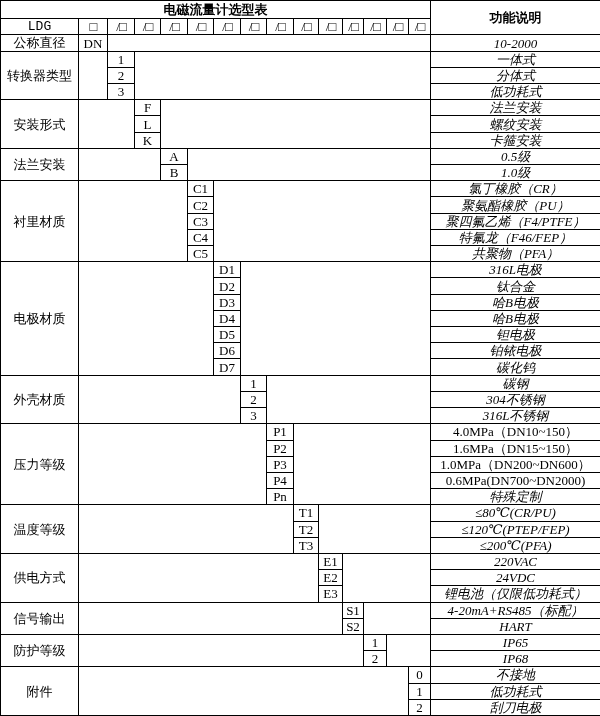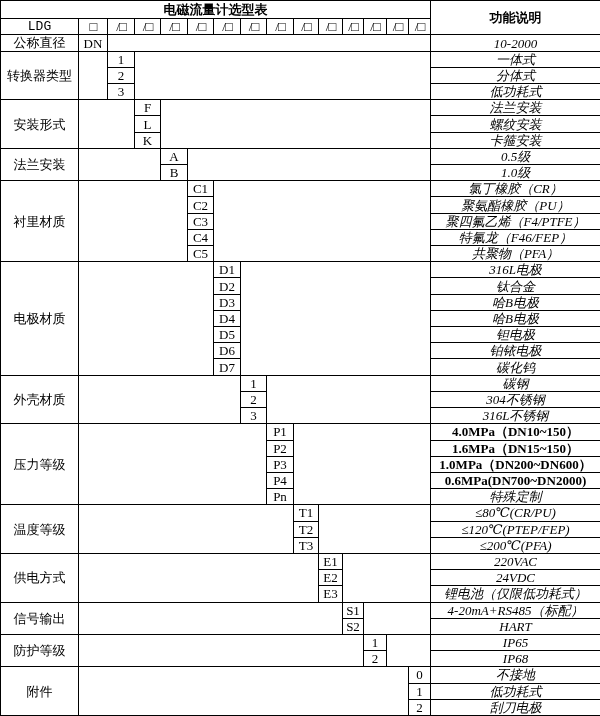--- a/index.html
+++ b/index.html
@@ -25,21 +25,21 @@
   }
   tr{height:16px;}
   tr.r-title{height:18px;}
   td.title{font-weight:bold;font-size:13px;}
   td.fnh{font-weight:bold;font-size:13px;}
   td.lbl-left{text-align:left;padding-left:4px;font-family:Liberation Mono, monospace;}
   td.code{font-size:12px;}
   td.code-left{font-size:12px;text-align:left;padding-left:3px;margin-top:8px;}
   td.box{font-size:12px;letter-spacing:-1px;}
   td.desc{font-size:13px;font-style:italic;}
-  td.desc-left{font-size:13px;text-align:left;padding-left:2px;font-weight:bold;}
+  td.desc-left{font-size:13px;text-align:left;padding-left:2px;}
   td.empty{border:1px solid #000;}
 </style>
 </head>
 <body>
 
 <table class="spec">
   <colgroup>
     <col style="width:78px">
       <col style="width:29px">
       <col style="width:27px">

